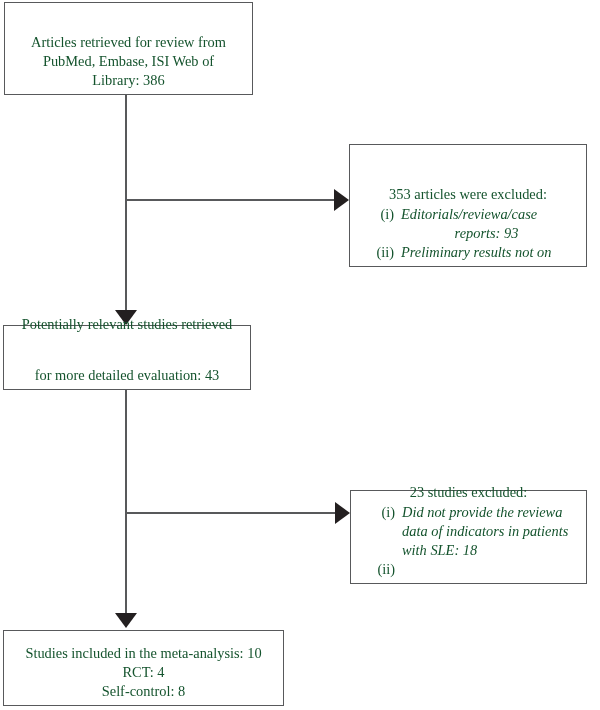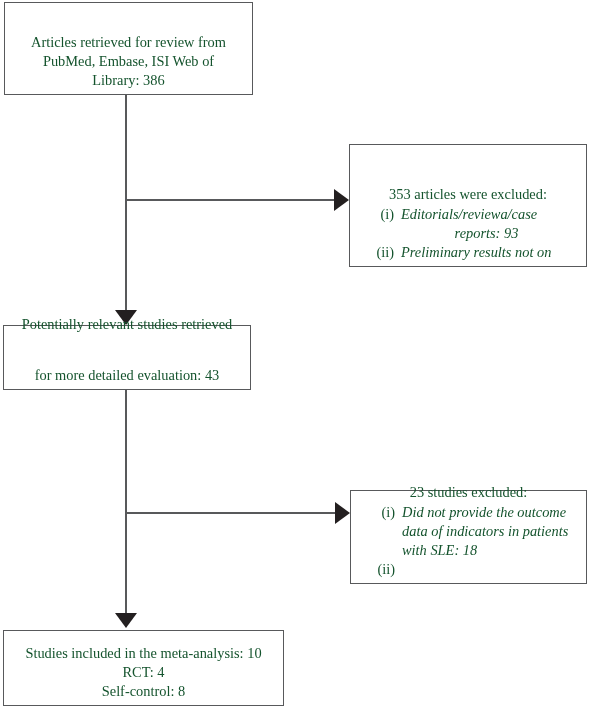--- a/index.html
+++ b/index.html
@@ -173,21 +173,21 @@
   <div class="h-line" id="branch-2"></div>
   <div class="arrow-right" id="arrow-br-2"></div>
   <div class="arrow-down" id="arrow-2"></div>
 
   <div class="node-box" id="box-excluded-2">
     <span class="excl-head">23 studies excluded:</span>
     <span class="excl-list">
       <span class="excl-item">
         <span class="excl-marker">(i)</span>
         <span class="excl-text">
-          <span class="sub">Did not provide the outcome</span>
+          <span class="sub">Did not provide the reviewa</span>
           <span class="sub">data of indicators in patients</span>
           <span class="sub">with SLE: 18</span>
         </span>
       </span>
       <span class="excl-item">
         <span class="excl-marker">(ii)</span>
       </span>
     </span>
   </div>
 

